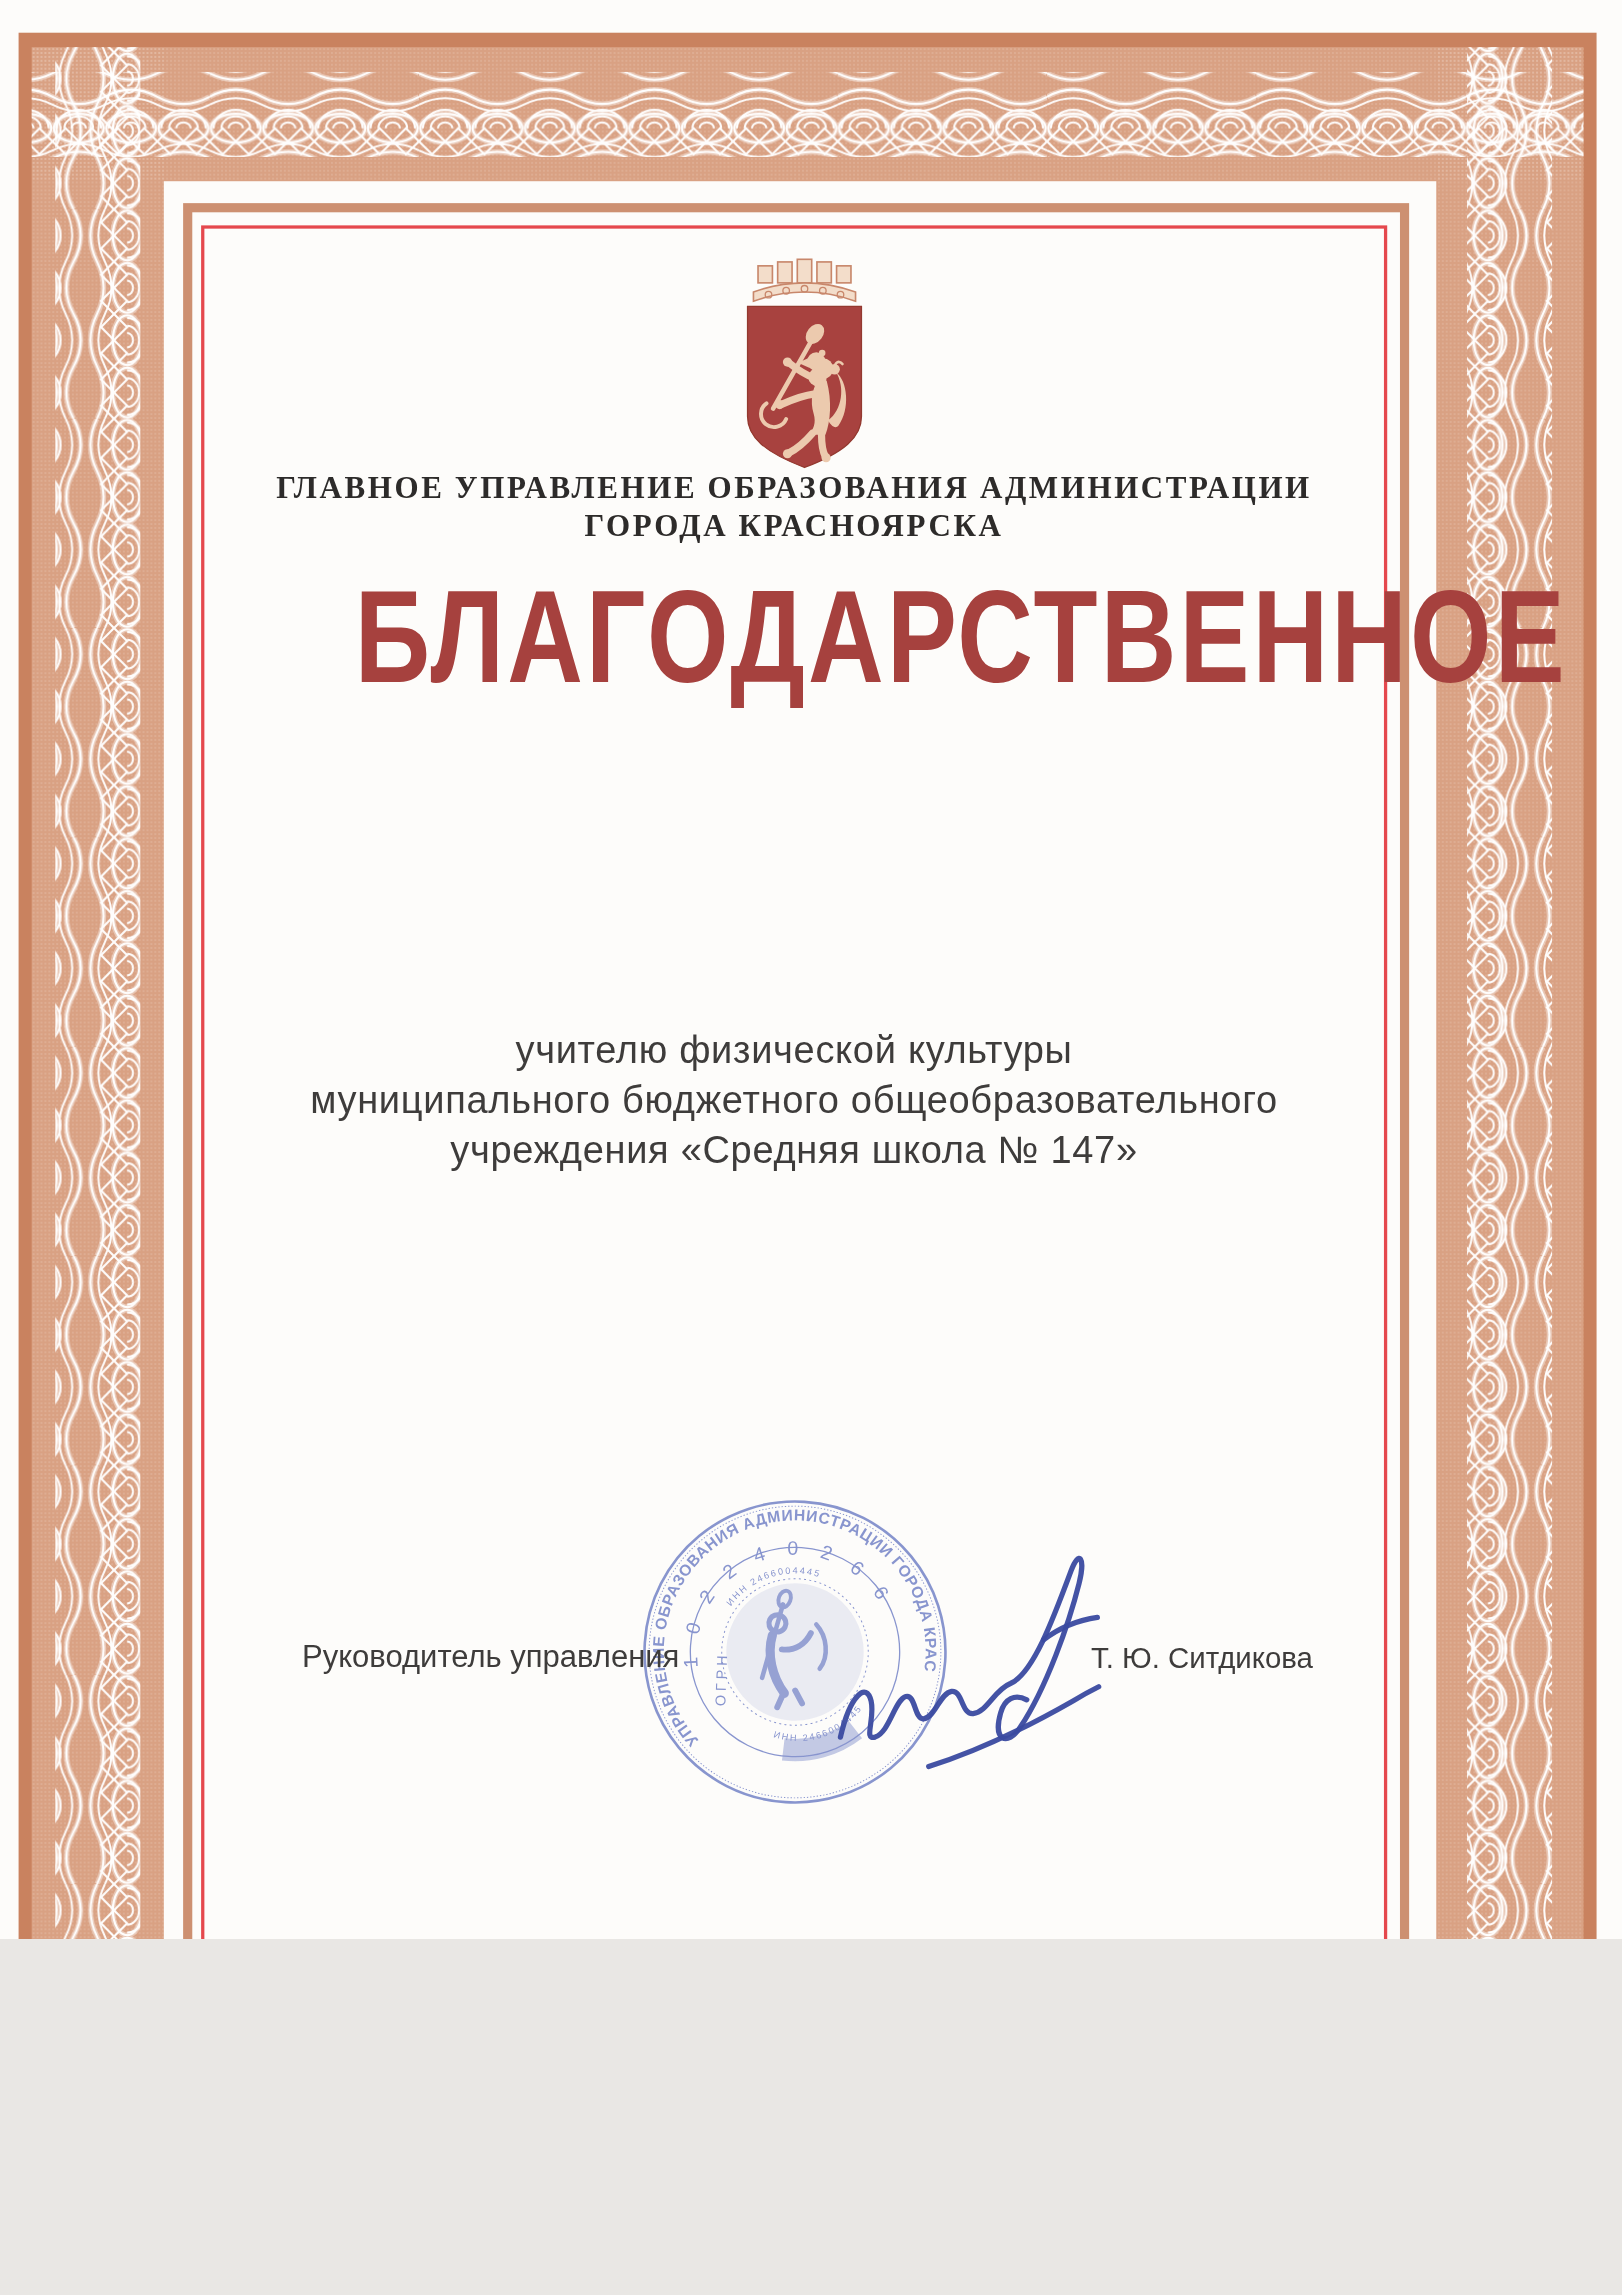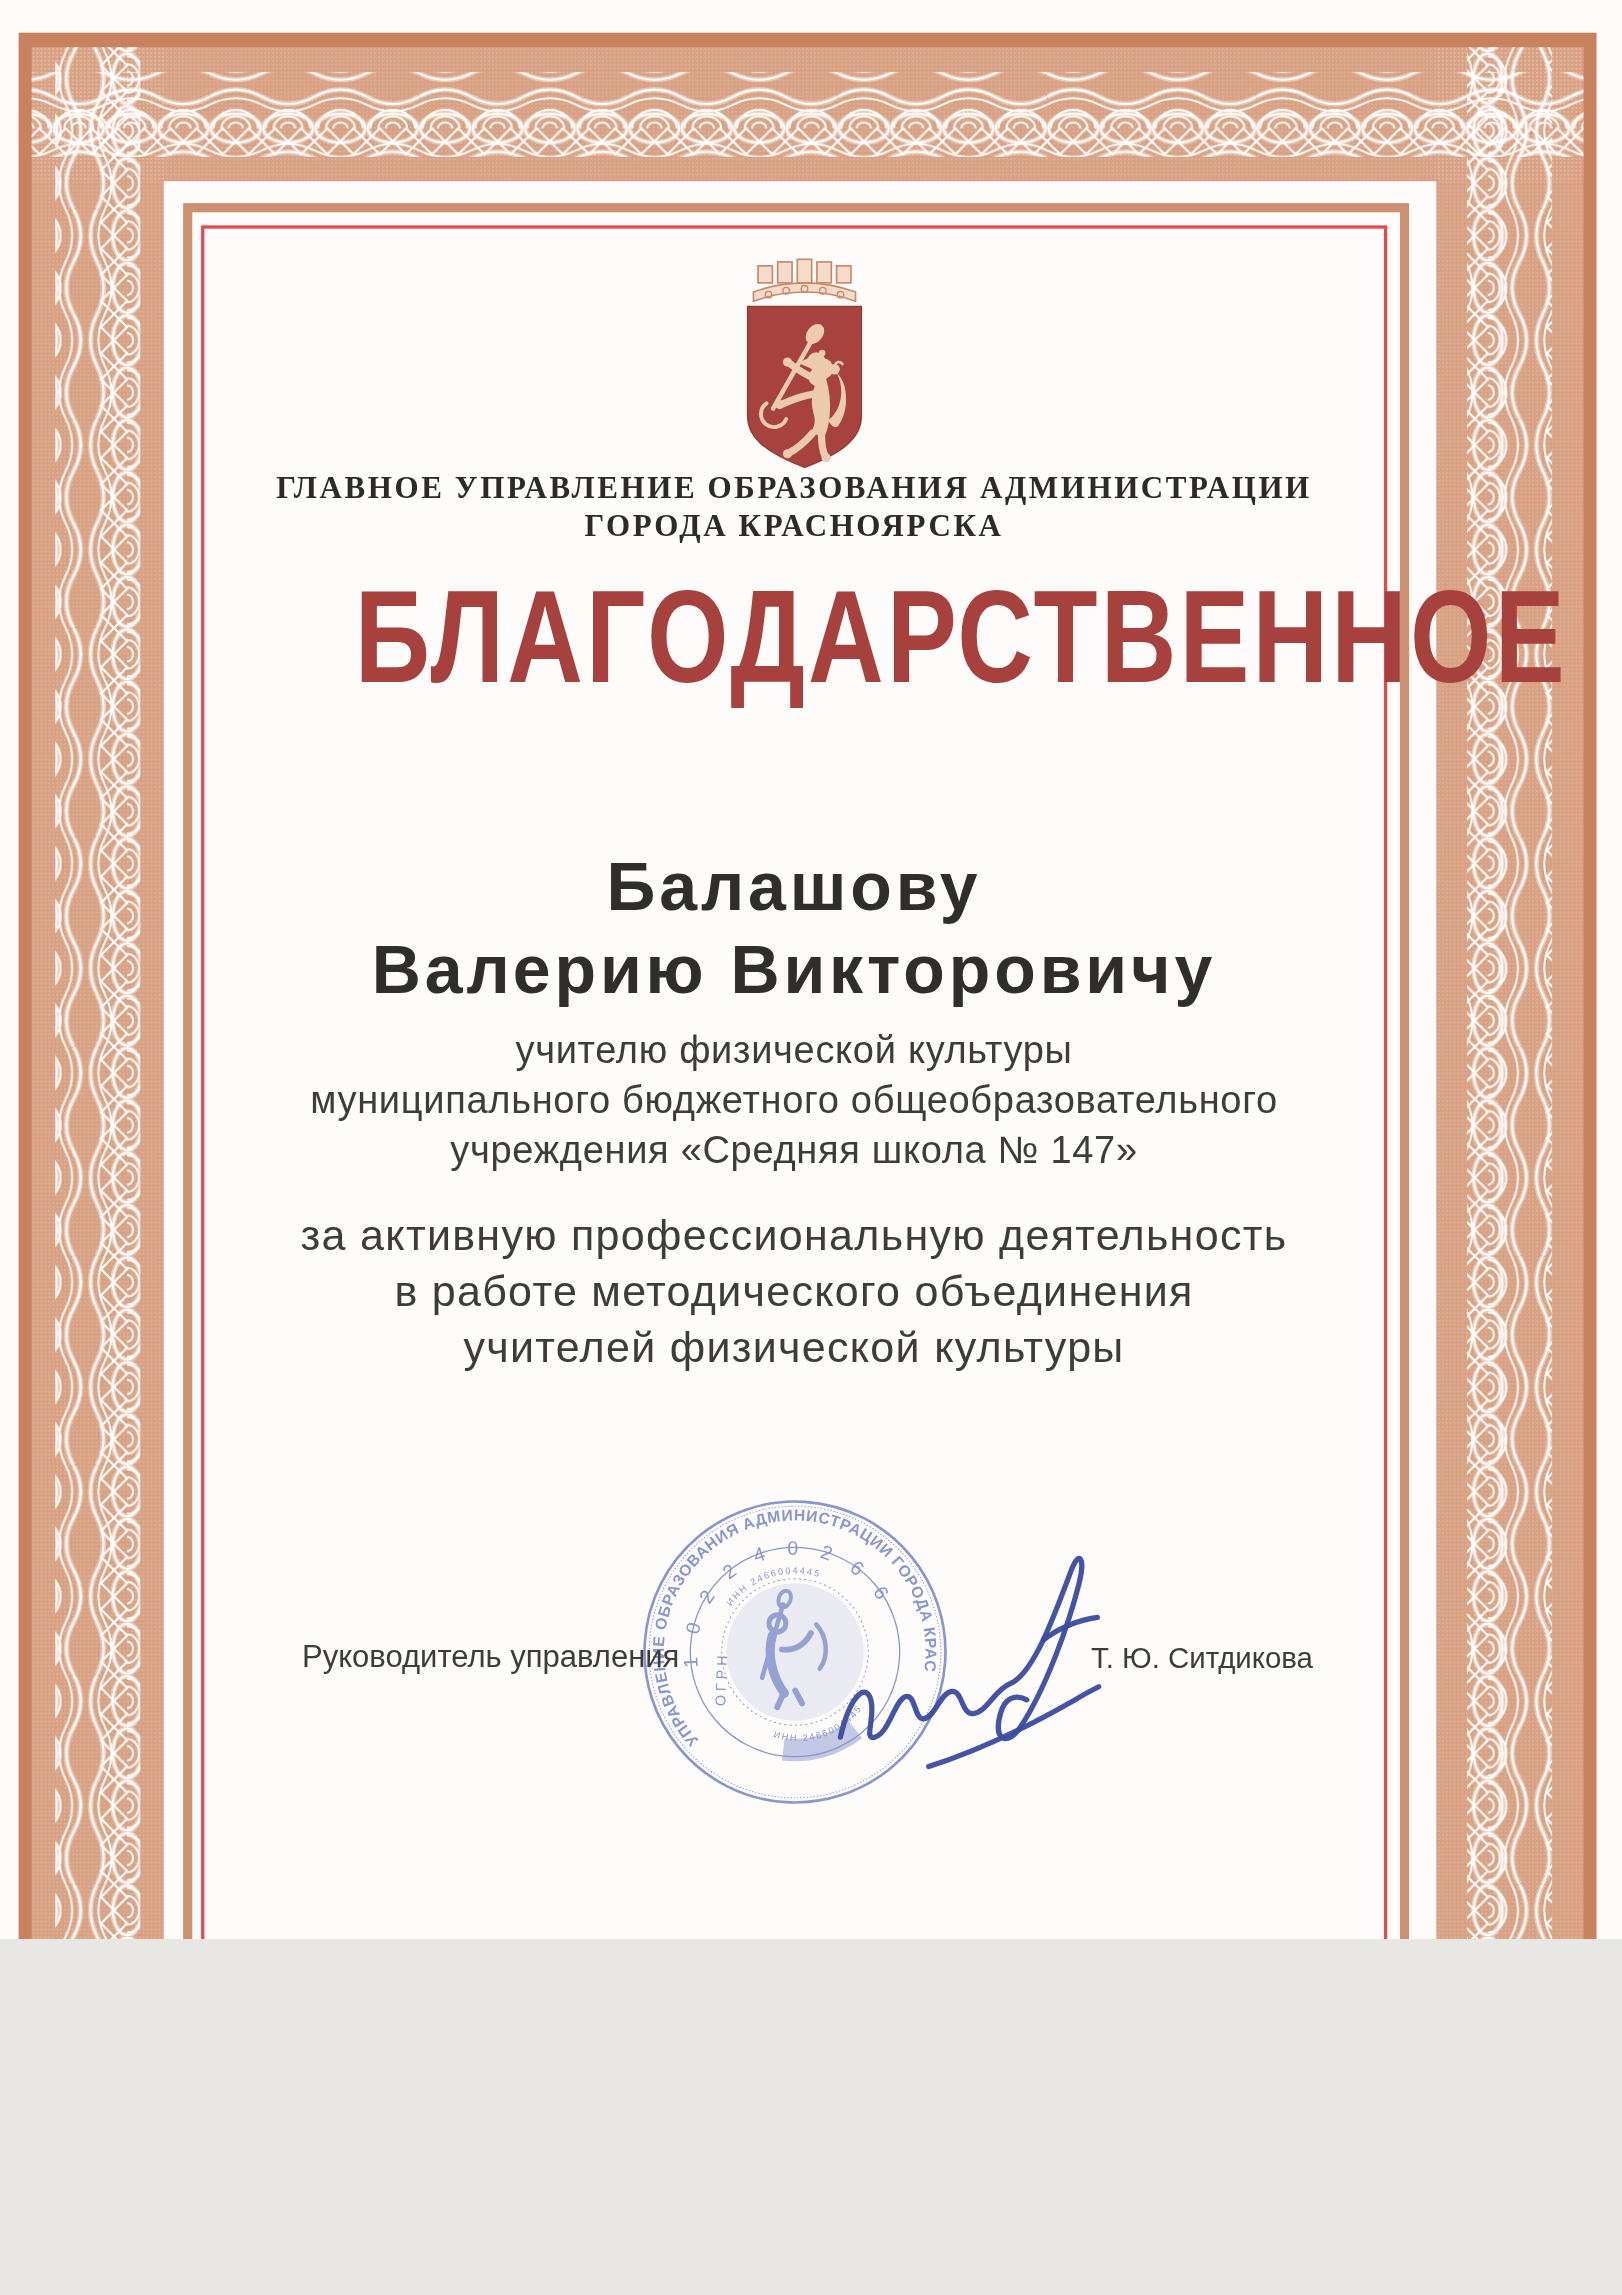--- a/index.html
+++ b/index.html
@@ -200,36 +200,27 @@
 
   <div class="txt issuer">
     <span class="line">ГЛАВНОЕ УПРАВЛЕНИЕ ОБРАЗОВАНИЯ</span>
     <span class="line">АДМИНИСТРАЦИИ ГОРОДА КРАСНОЯРСКА</span>
   </div>
 
   <div class="txt title">
     <span class="line"><span class="t1">БЛАГОДАРСТВЕННОЕ</span></span>
   </div>
 
-  <div class="txt recipient">
-    <span class="line" style="display:block">Балашову</span>
-    <span class="line" style="display:block">Валерию Викторовичу</span>
-  </div>
 
   <div class="txt descr">
     <span style="display:block">учителю физической культуры</span>
     <span style="display:block">муниципального бюджетного общеобразовательного</span>
     <span style="display:block">учреждения «Средняя школа № 147»</span>
   </div>
 
-  <div class="txt reason">
-    <span style="display:block">за активную профессиональную деятельность</span>
-    <span style="display:block">в работе методического объединения</span>
-    <span style="display:block">учителей физической культуры</span>
-  </div>
 
   <svg class="stamp-svg" viewBox="0 0 480 480" aria-hidden="true">
     <g transform="rotate(-18 240 240)">
       <defs>
         <path id="p-outer" d="M 62 330 A 200 200 0 1 1 418 330"></path>
         <path id="p-num" d="M 92 266 A 150 150 0 1 1 388 266"></path>
         <path id="p-inn-top" d="M 128 283 A 120 120 0 1 1 352 283"></path>
         <path id="p-inn-bot" d="M 128 300 A 120 120 0 0 0 352 300"></path>
       </defs>
       <circle class="stamp-ring" cx="240" cy="240" r="230" stroke-width="4"></circle>

